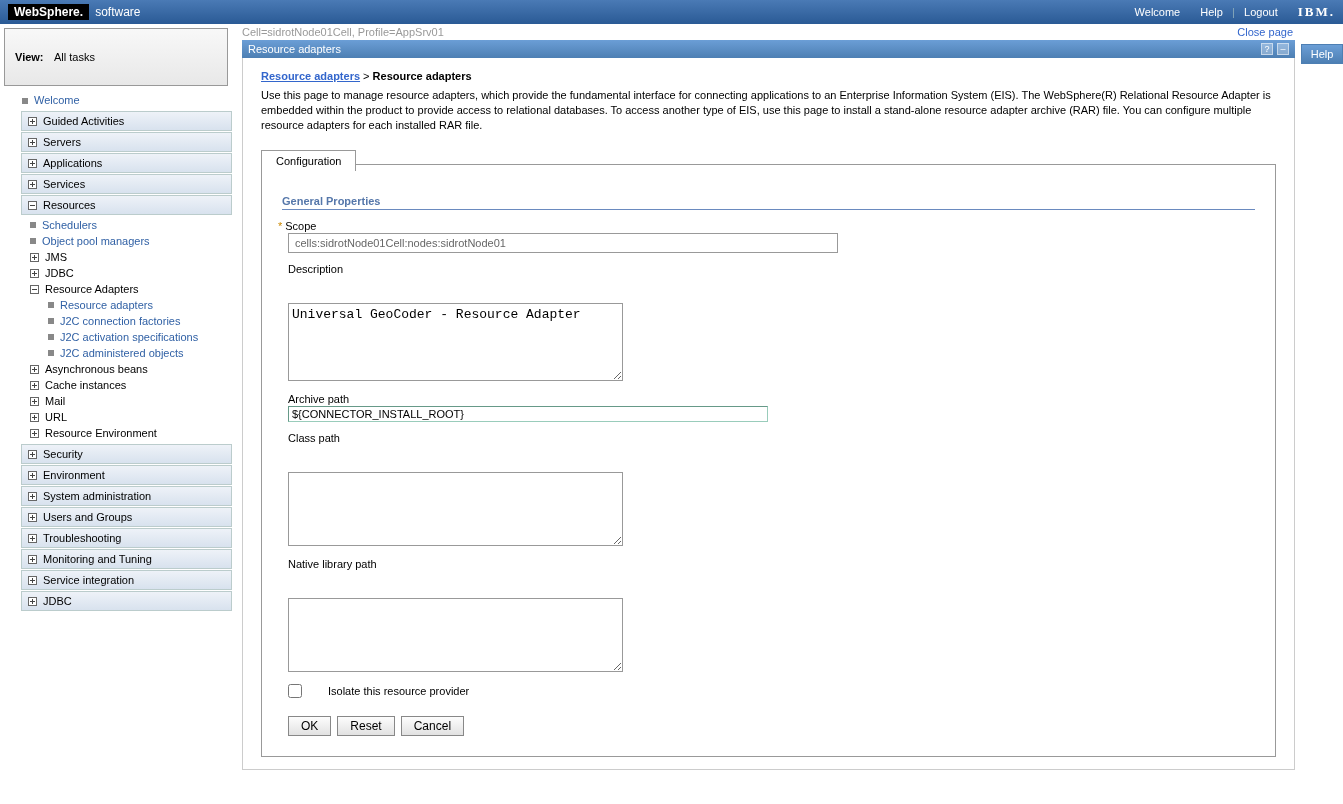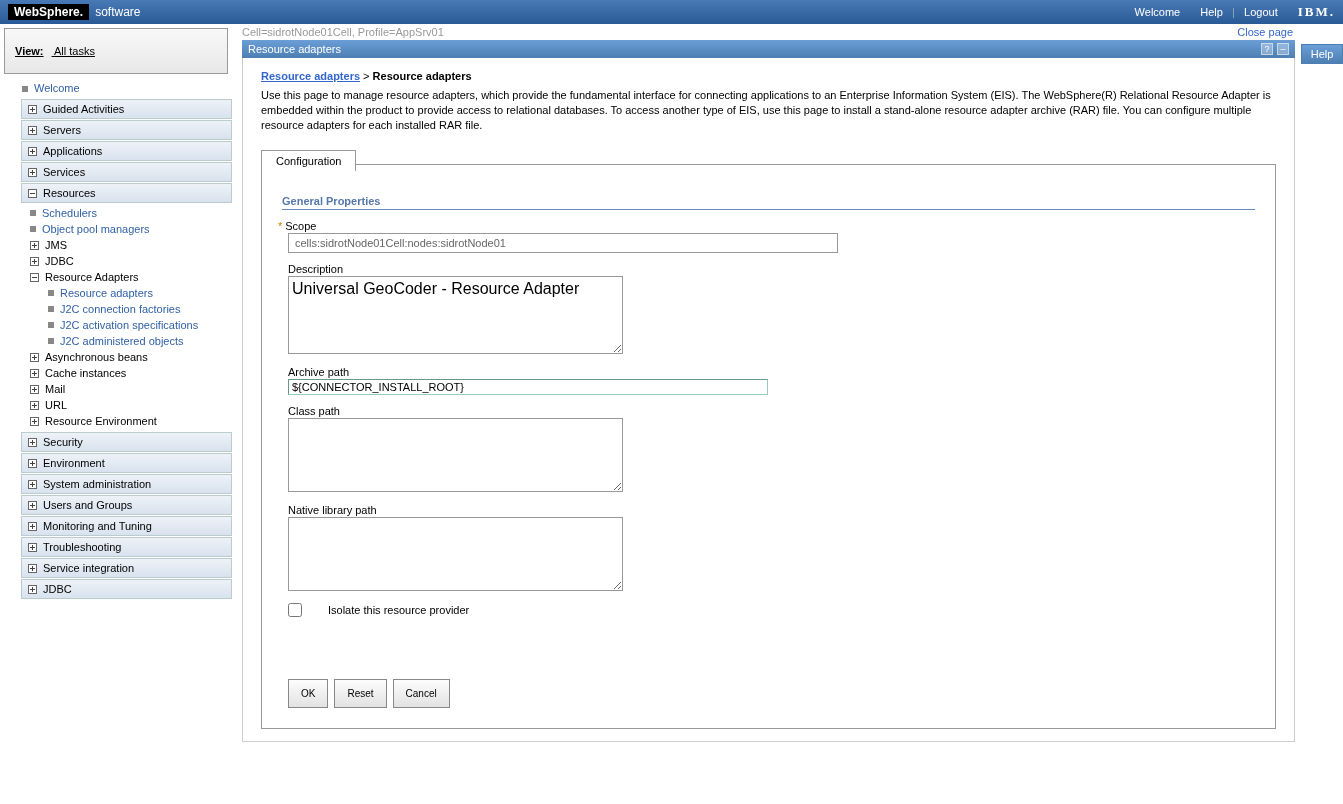--- a/index.html
+++ b/index.html
@@ -25,23 +25,22 @@
   .main-layout { display: flex; }
   
   .left-panel { width: 236px; flex-shrink: 0; }
   .right-panel { flex: 1; display: flex; }
   .content-col { flex: 1; }
   .help-col { width: 42px; flex-shrink: 0; }
   
   .view-bar {
     background: linear-gradient(to bottom, #f8f8f8, #e8e8e8);
     border: 1px solid #999;
-    padding: 16px 10px;
+    padding: 22px 10px;
     margin: 4px 8px 2px 4px;
-    text-decoration: underline;
   }
   .view-bar b { margin-right: 8px; }
   
   .nav-tree { padding: 2px 4px; }
   .nav-welcome { padding: 4px 8px 4px 18px; }
   .nav-welcome span { color: #3161a5; }
   .nav-bullet { display: inline-block; width: 6px; height: 6px; background: #888; margin-right: 6px; vertical-align: middle; }
   
   .nav-section-header {
     background: linear-gradient(to bottom, #eef2f8, #d8e2ee);
@@ -137,39 +136,39 @@
     padding: 1px 3px;
     font-size: 11px;
     font-family: inherit;
   }
   .txt-name { width: 320px; }
   .txt-archive { width: 480px; }
   
   textarea.ta {
     border: 1px solid #999;
     padding: 3px;
-    font-size: 16px;
-    font-family: Liberation Sans, sans-serif;
+    font-size: 13px;
+    font-family: Liberation Mono, monospace;
     resize: both;
+    margin-top: 27px;
   }
   .ta-desc { width: 335px; height: 78px; }
   .ta-class { width: 335px; height: 74px; }
   .ta-native { width: 335px; height: 74px; }
   
   .checkbox-row { display: flex; align-items: center; gap: 26px; margin-left: 6px; margin-bottom: 18px; }
   .checkbox-row input { width: 14px; height: 14px; }
   
   .btn-row { display: flex; gap: 6px; margin-left: 6px; }
   .btn {
     background: linear-gradient(to bottom, #fdfdfd, #e2e2e2);
     border: 1px solid #888;
-    padding: 8px 12px;
-    font-size: 10px;
+    padding: 2px 12px;
+    font-size: 12px;
     cursor: pointer;
-    margin-top: 44px;
   }
   
   .help-tab {
     background: linear-gradient(to bottom, #6b9ed6, #4d7fb3);
     color: #fff;
     padding: 3px 6px;
     margin-top: 20px;
     text-align: center;
     cursor: pointer;
     border: 1px solid #4d7fb3;
@@ -296,25 +295,25 @@
       <div class="nav-section-header">
           <span class="expand-box plus"></span>
           <span>System administration</span>
         </div>
       <div class="nav-section-header">
           <span class="expand-box plus"></span>
           <span>Users and Groups</span>
         </div>
       <div class="nav-section-header">
           <span class="expand-box plus"></span>
+          <span>Troubleshooting</span>
+        </div>
+      <div class="nav-section-header">
+          <span class="expand-box plus"></span>
           <span>Monitoring and Tuning</span>
-        </div>
-      <div class="nav-section-header">
-          <span class="expand-box plus"></span>
-          <span>Troubleshooting</span>
         </div>
       <div class="nav-section-header">
           <span class="expand-box plus"></span>
           <span>Service integration</span>
         </div>
       <div class="nav-section-header">
           <span class="expand-box plus"></span>
           <span>JDBC</span>
         </div>
     </div>

